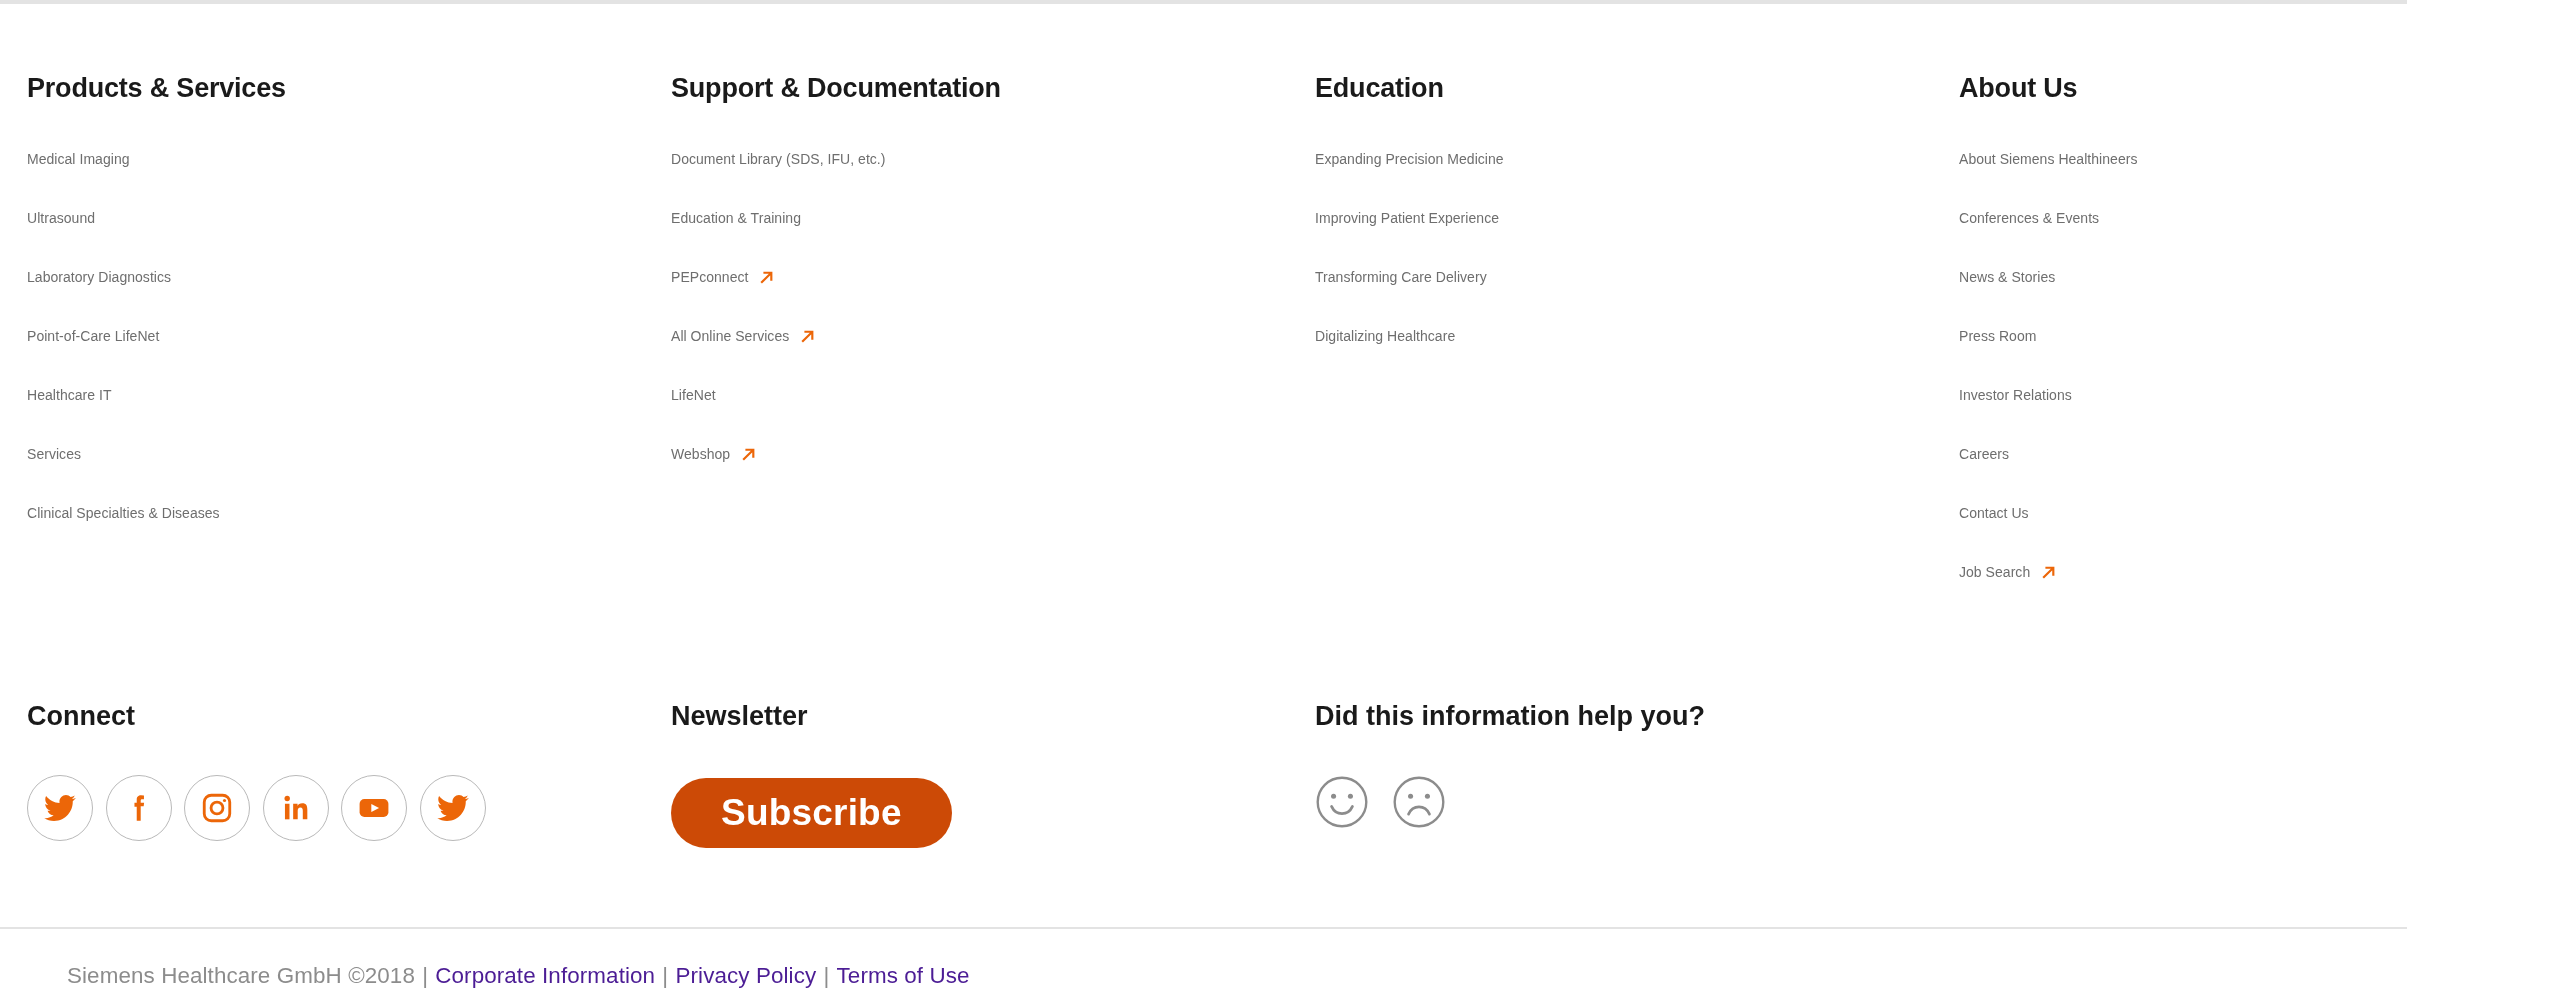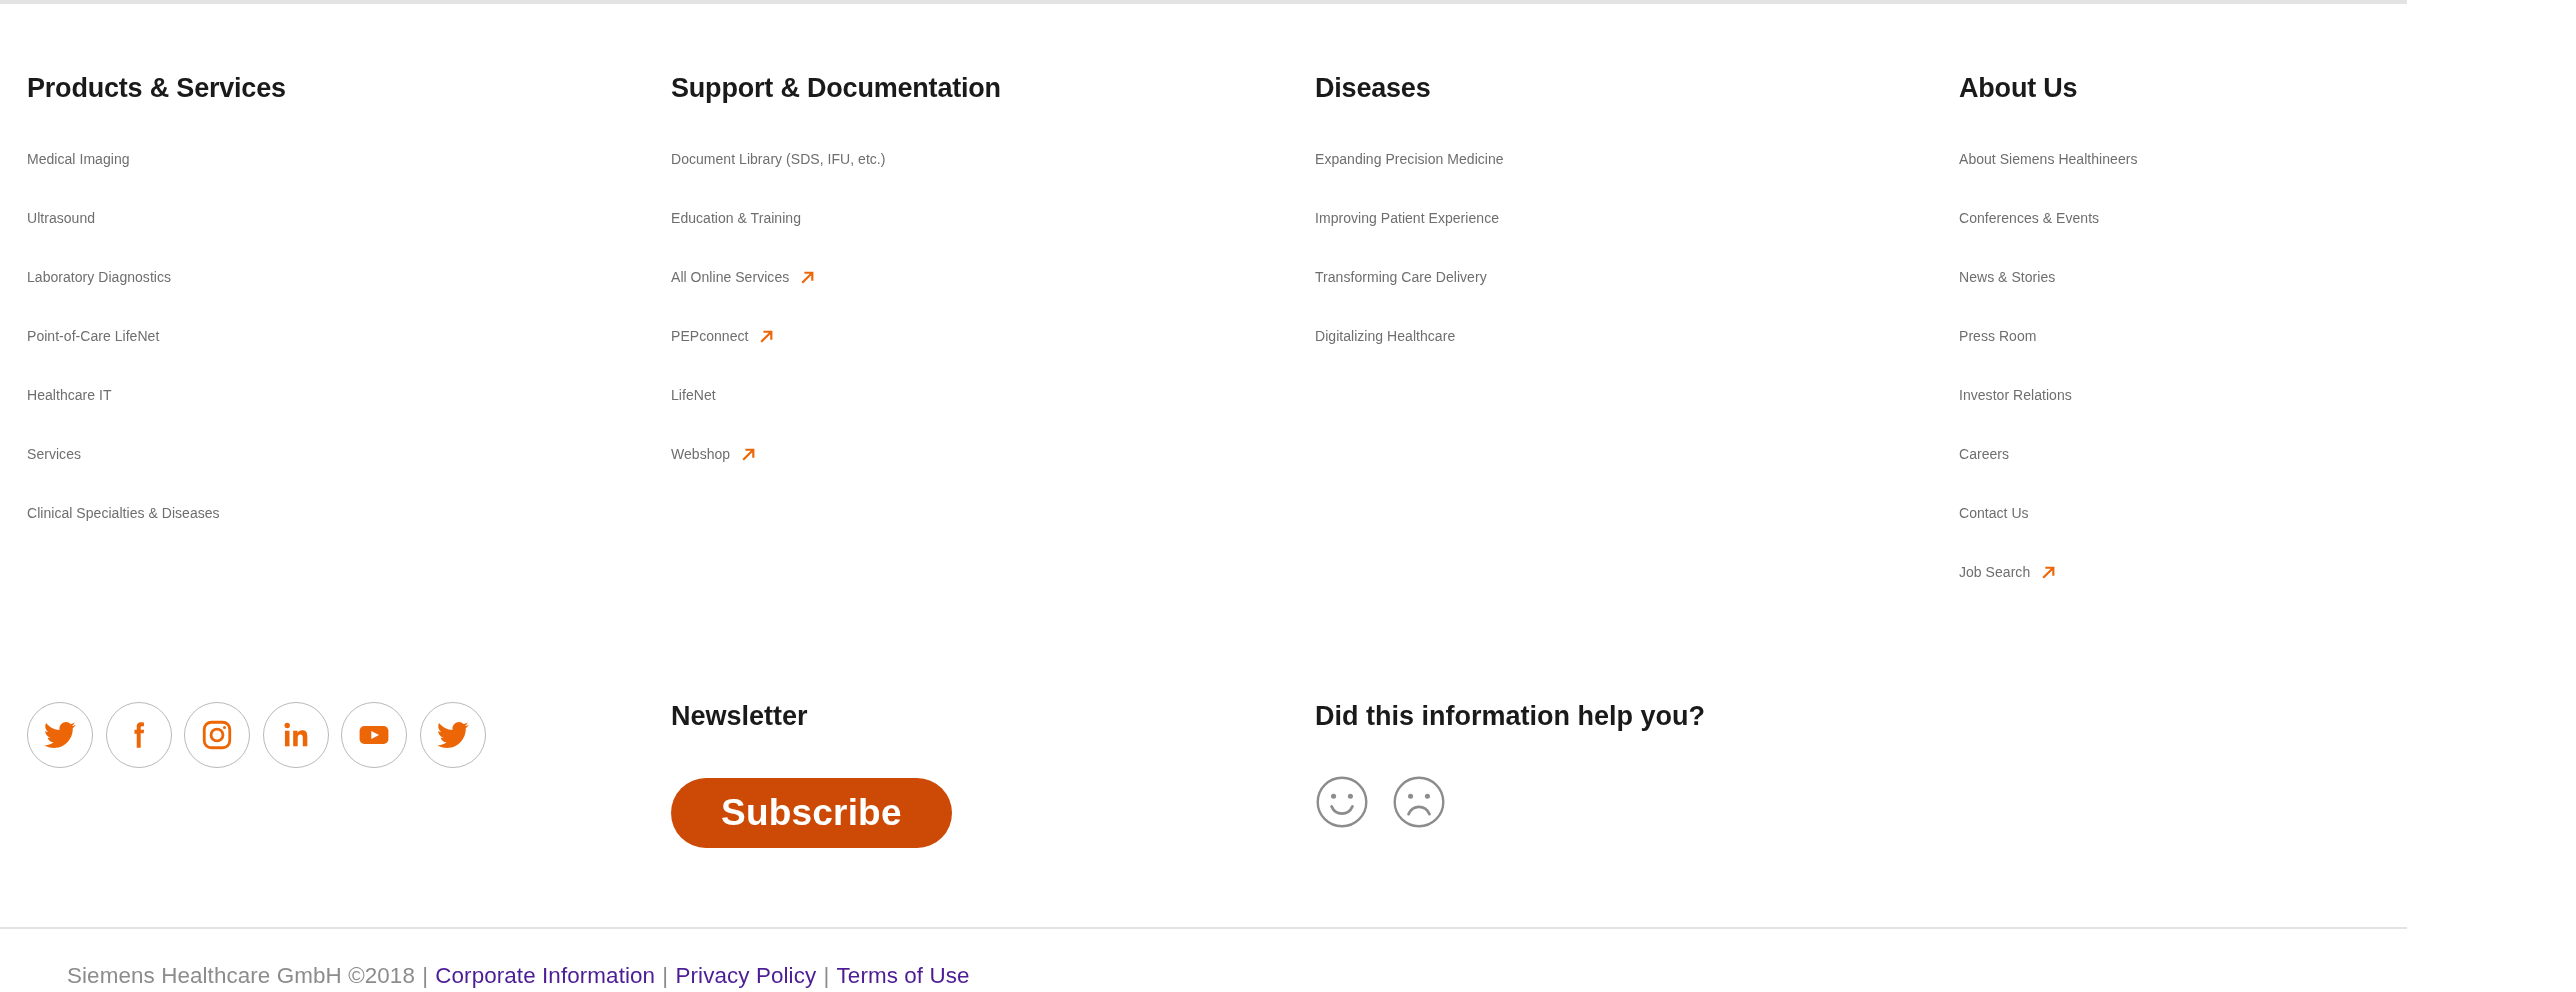--- a/index.html
+++ b/index.html
@@ -214,58 +214,58 @@
               <span>Document Library (SDS, IFU, etc.)</span>
             </a>
         </li>
         <li class="link-item">
           <a class="link-a" href="#">
               <span>Education &amp; Training</span>
             </a>
         </li>
         <li class="link-item">
           <a class="link-a" href="#">
+              <span>PEPconnect</span>
+              <span class="ext-arrow">
+                <svg viewBox="0 0 20 20">
+                  <path d="M4.4 15.6L14 6M7.2 5.3h7.6v7.6" fill="none" stroke="#ec6608" stroke-width="2.4" stroke-linecap="square"></path>
+                </svg>
+              </span>
+            </a>
+        </li>
+        <li class="link-item">
+          <a class="link-a" href="#">
               <span>All Online Services</span>
               <span class="ext-arrow">
                 <svg viewBox="0 0 20 20">
                   <path d="M4.4 15.6L14 6M7.2 5.3h7.6v7.6" fill="none" stroke="#ec6608" stroke-width="2.4" stroke-linecap="square"></path>
                 </svg>
               </span>
             </a>
         </li>
         <li class="link-item">
           <a class="link-a" href="#">
-              <span>PEPconnect</span>
-              <span class="ext-arrow">
-                <svg viewBox="0 0 20 20">
-                  <path d="M4.4 15.6L14 6M7.2 5.3h7.6v7.6" fill="none" stroke="#ec6608" stroke-width="2.4" stroke-linecap="square"></path>
-                </svg>
-              </span>
-            </a>
-        </li>
-        <li class="link-item">
-          <a class="link-a" href="#">
               <span>LifeNet</span>
             </a>
         </li>
         <li class="link-item">
           <a class="link-a" href="#">
               <span>Webshop</span>
               <span class="ext-arrow">
                 <svg viewBox="0 0 20 20">
                   <path d="M4.4 15.6L14 6M7.2 5.3h7.6v7.6" fill="none" stroke="#ec6608" stroke-width="2.4" stroke-linecap="square"></path>
                 </svg>
               </span>
             </a>
         </li>
       </ul>
     </div>
 
     <div class="link-col">
-      <div class="col-title">Diseases</div>
+      <div class="col-title">Education</div>
       <ul class="link-list">
         <li class="link-item">
           <a class="link-a" href="#">
               <span>Expanding Precision Medicine</span>
             </a>
         </li>
         <li class="link-item">
           <a class="link-a" href="#">
               <span>Improving Patient Experience</span>
             </a>
@@ -332,20 +332,21 @@
             </a>
         </li>
       </ul>
     </div>
 
   </div>
 
   <div class="bottom-blocks">
 
     <div class="bottom-col">
+      <div class="block-title">Connect</div>
       <div class="social-row">
 
         <button class="social-btn">
           <span>
             <svg width="34" height="34" viewBox="0 0 24 24" fill="#ec6608">
                 <path d="M23 4.9c-.8.4-1.7.6-2.6.8.9-.6 1.6-1.5 2-2.5-.9.5-1.9.9-2.9 1.1-.8-.9-2-1.5-3.3-1.5-2.5 0-4.6 2.1-4.6 4.7 0 .4 0 .7.1 1-3.8-.2-7.2-2.1-9.5-5-.4.7-.6 1.5-.6 2.3 0 1.6.8 3.1 2.1 3.9-.8 0-1.5-.2-2.1-.6v.1c0 2.3 1.6 4.2 3.7 4.6-.4.1-.8.2-1.2.2-.3 0-.6 0-.9-.1.6 1.9 2.3 3.2 4.3 3.3-1.6 1.3-3.6 2-5.7 2-.4 0-.7 0-1.1-.1 2 1.3 4.5 2.1 7.1 2.1 8.5 0 13.2-7.2 13.2-13.4v-.6c.9-.7 1.7-1.5 2.3-2.4z"></path>
               </svg>
           </span>
         </button>
 

